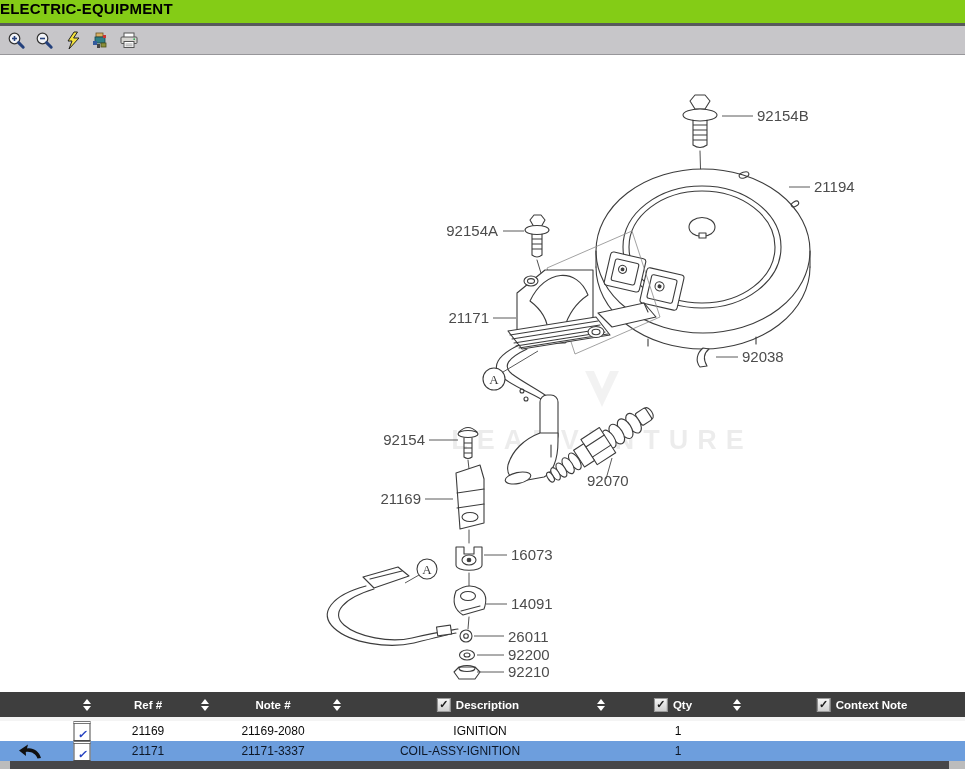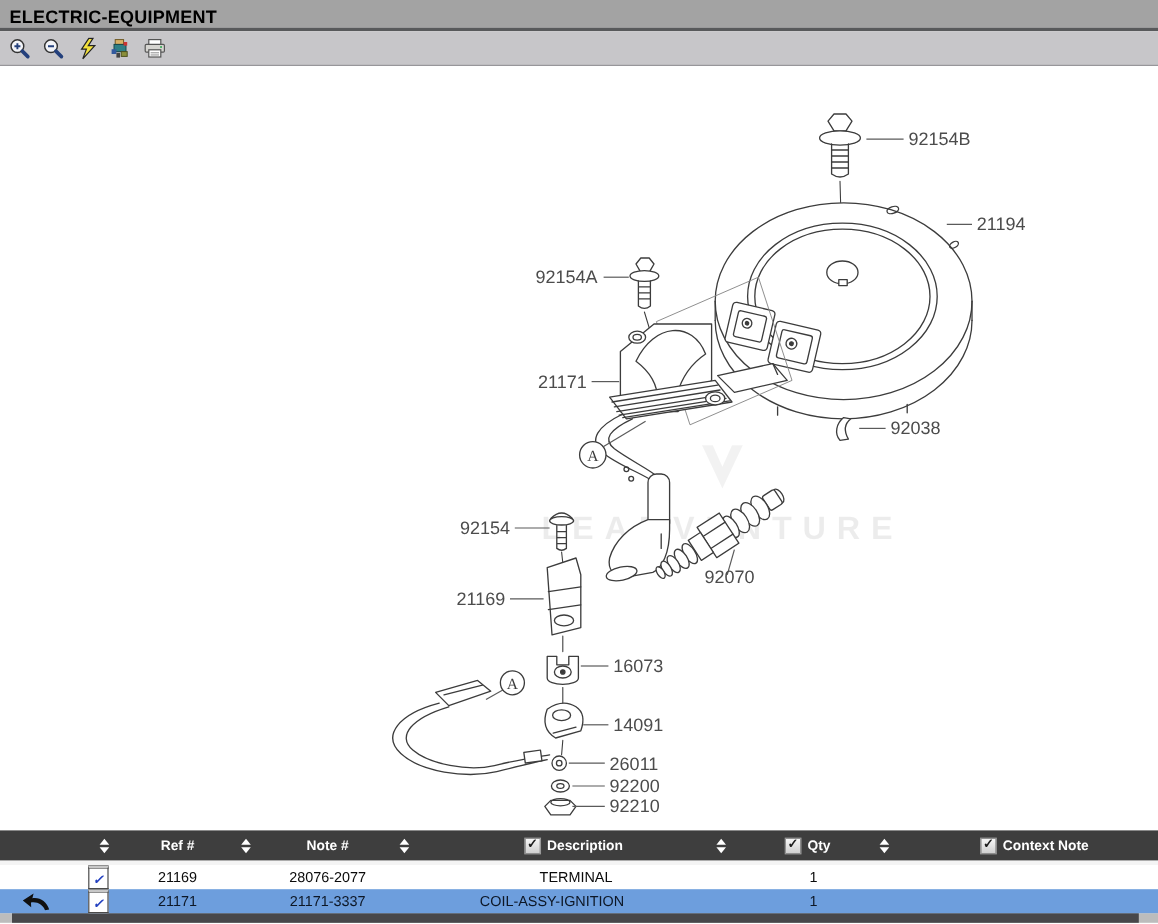--- a/index.html
+++ b/index.html
@@ -2,21 +2,21 @@
 <html><head>
 <meta charset="utf-8">
 <style>
   html,body{margin:0;padding:0;}
   body{
     width:965px;height:770px;overflow:hidden;background:#fff;
     font-family:"Liberation Sans",sans-serif;
     -webkit-font-smoothing:antialiased;
   }
   
-  .titlebar{height:23px;background:#a3a3a3;display:flex;align-items:flex-end;padding-left:8px;}
+  .titlebar{height:23px;background:#84cc16;display:flex;align-items:flex-start;}
   .page-title{font-size:15px;font-weight:bold;color:#000;letter-spacing:.2px;}
   .title-underline{height:3px;background:#58595b;}
   
   .toolbar{height:28px;background:#c7c6c9;border-bottom:1px solid #97969a;
     display:flex;align-items:center;gap:7px;padding-left:6px;}
   .tool-btn{width:21px;height:21px;display:flex;align-items:center;justify-content:center;cursor:pointer;}
   
   .diagram-area{position:relative;width:965px;height:637px;background:#fff;}
   .diagram-area svg{display:block;}
   .ln{stroke:#3c3c3c;stroke-width:1.1;fill:none;stroke-linecap:round;stroke-linejoin:round;}
@@ -327,24 +327,24 @@
 <div class="trow">
   <span class="abs" style="left:82px">
     <span class="note-icon">
         <span class="note-check">✓</span>
       </span>
   </span>
   <span class="abs" style="left:148px">
       <span class="cell">21169</span>
     </span>
   <span class="abs" style="left:273px">
-      <span class="cell">28076-2077</span>
+      <span class="cell">21169-2080</span>
     </span>
   <span class="abs" style="left:480px">
-      <span class="cell">TERMINAL</span>
+      <span class="cell">IGNITION</span>
     </span>
   <span class="abs" style="left:678px">
       <span class="cell">1</span>
     </span>
   <span class="abs" style="left:880px">
       <span class="cell"></span>
     </span>
 </div>
 
 <div class="trow selected">

